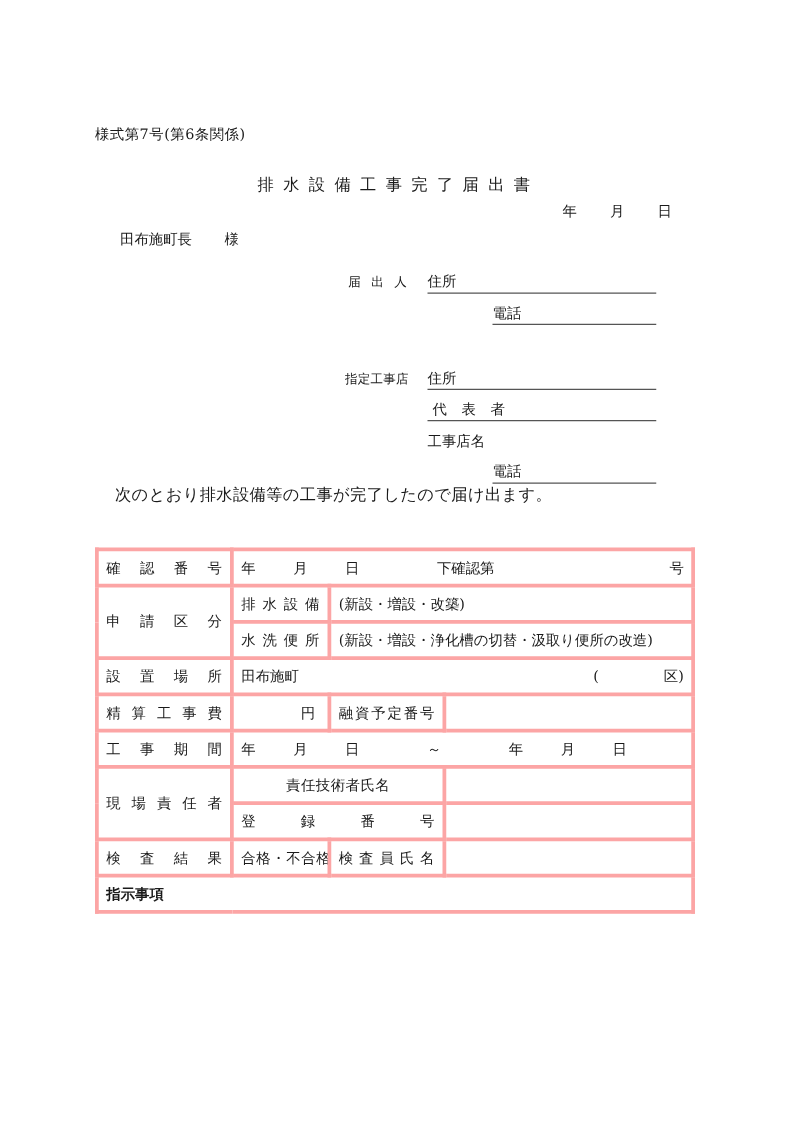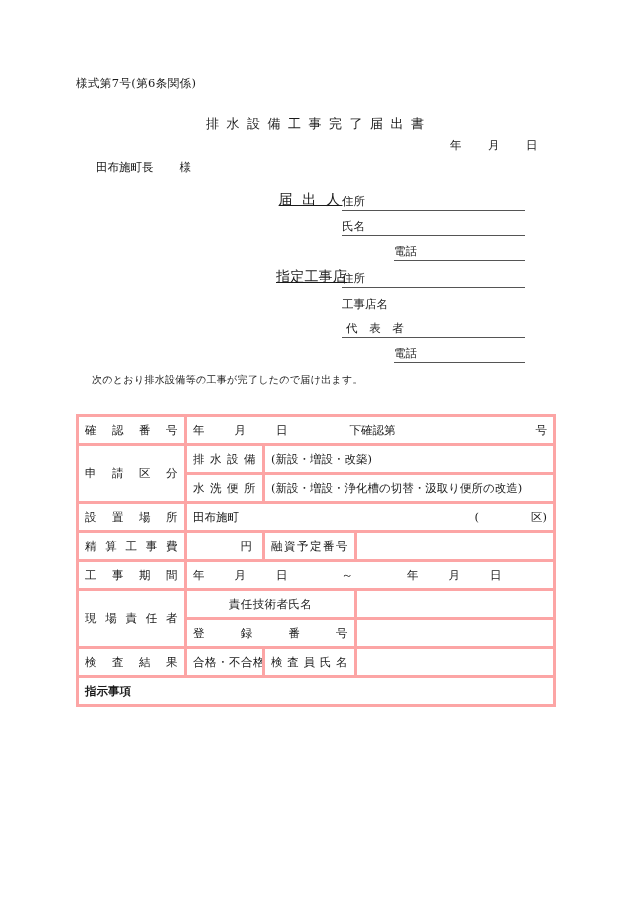--- a/index.html
+++ b/index.html
@@ -14,20 +14,21 @@
     position: relative;
     font-family: "DejaVu Serif", "Liberation Serif", serif;
     color: #1a1a1a;
     font-size: 11px;
     overflow: hidden;
   }
   .page {
     position: absolute;
     inset: 0;
     background: #fff;
+    margin-top: 24px;
   }
 
   
   .form-code {
     position: absolute;
     left: 76px;
     top: 76px;
     font-size: 11.5px;
     letter-spacing: 0.4px;
     white-space: nowrap;
@@ -70,26 +71,25 @@
   .party-contractor { left: 276px; top: 263px; }
 
   .party-row {
     display: flex;
     align-items: flex-end;
     height: 25px;
   }
   .party-tag {
     width: 66px;
     flex: 0 0 66px;
-    font-size: 14px;
+    font-size: 10px;
     letter-spacing: 2.6px;
     text-indent: 2.6px;
     white-space: nowrap;
     padding-bottom: 2px;
-    text-decoration: underline;
   }
   .party-tag.tight {
     letter-spacing: 0.2px;
     text-indent: 0;
   }
   .party-tag.blank { letter-spacing: 0; }
 
   .field {
     display: flex;
     align-items: flex-end;
@@ -114,22 +114,22 @@
   .field-value {
     flex: 1 1 auto;
     min-height: 13px;
     font-size: 11.5px;
   }
 
   
   .statement {
     position: absolute;
     left: 92px;
-    top: 373px;
-    font-size: 10px;
+    top: 363px;
+    font-size: 13px;
     letter-spacing: 0.3px;
     white-space: nowrap;
   }
 
   
   .form-table {
     position: absolute;
     left: 76px;
     top: 414px;
     width: 477px;
@@ -209,53 +209,46 @@
   <div class="party party-applicant">
     <div class="party-row">
       <div class="party-tag">届 出 人</div>
       <div class="field">
         <span class="field-label">住所</span>
         <span class="field-value"></span>
       </div>
     </div>
     <div class="party-row">
       <div class="party-tag blank"></div>
-      <div class="field">
-        <span class="field-label">氏名</span>
-        <span class="field-value"></span>
-      </div>
-    </div>
-    <div class="party-row">
-      <div class="party-tag blank"></div>
       <div class="field indented">
         <span class="field-label">電話</span>
         <span class="field-value"></span>
       </div>
     </div>
   </div>
 
   <div class="party party-contractor">
     <div class="party-row">
       <div class="party-tag tight">指定工事店</div>
       <div class="field">
         <span class="field-label">住所</span>
         <span class="field-value"></span>
       </div>
     </div>
     <div class="party-row">
       <div class="party-tag blank"></div>
+      <div class="field">
+        <span class="field-label spaced">代 表 者</span>
+        <span class="field-value"></span>
+      </div>
+    </div>
+    <div class="party-row">
+      <div class="party-tag blank"></div>
       <div class="field nolead">
         <span class="field-label">工事店名</span>
-        <span class="field-value"></span>
-      </div>
-    </div>
-    <div class="party-row">
-      <div class="party-tag blank"></div>
-      <div class="field">
-        <span class="field-label spaced">代 表 者</span>
         <span class="field-value"></span>
       </div>
     </div>
     <div class="party-row">
       <div class="party-tag blank"></div>
       <div class="field indented">
         <span class="field-label">電話</span>
         <span class="field-value"></span>
       </div>
     </div>

